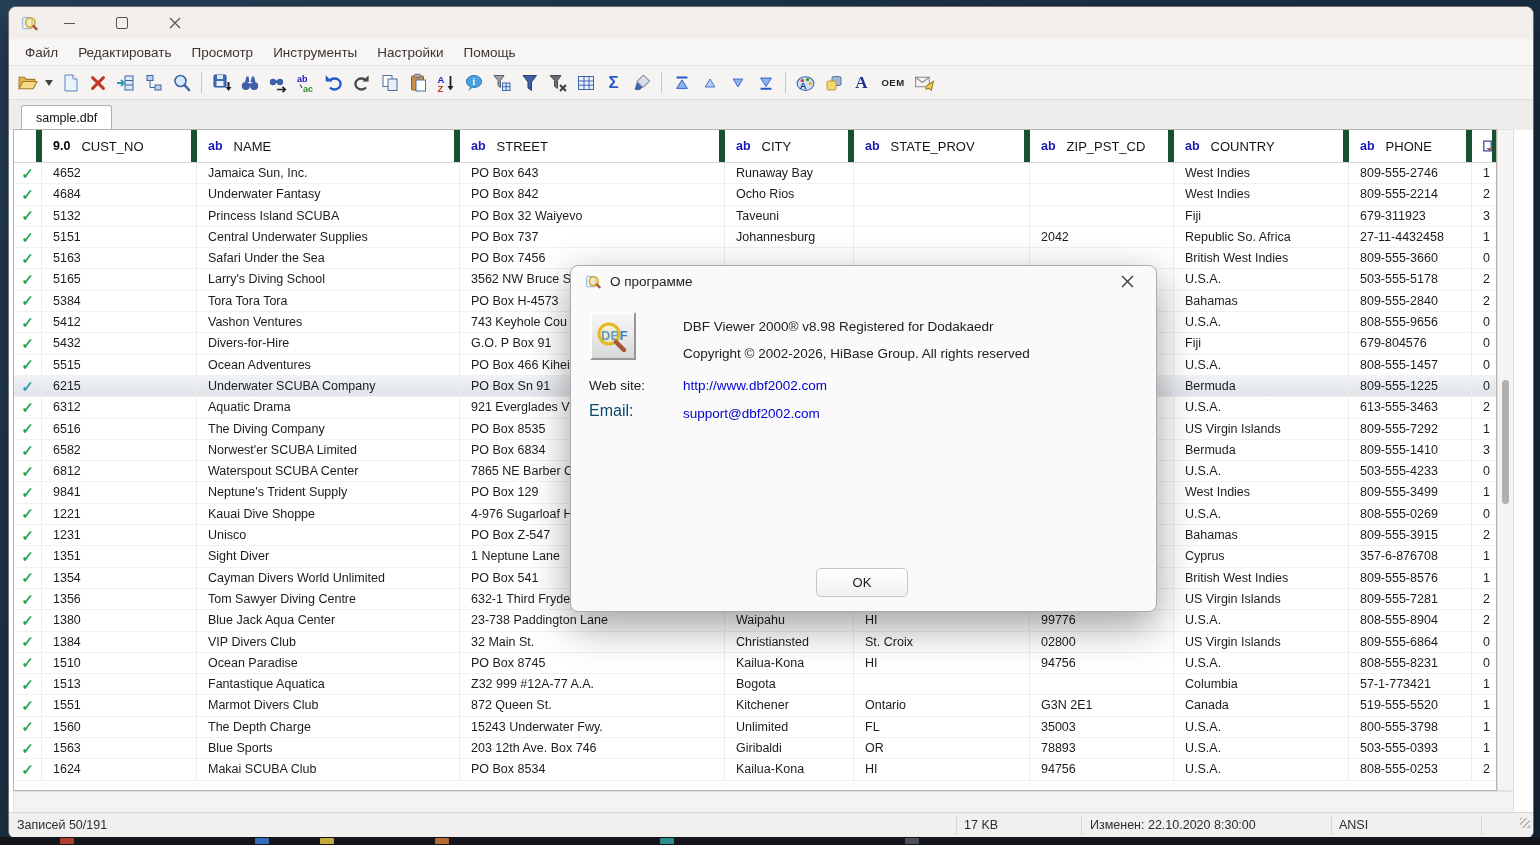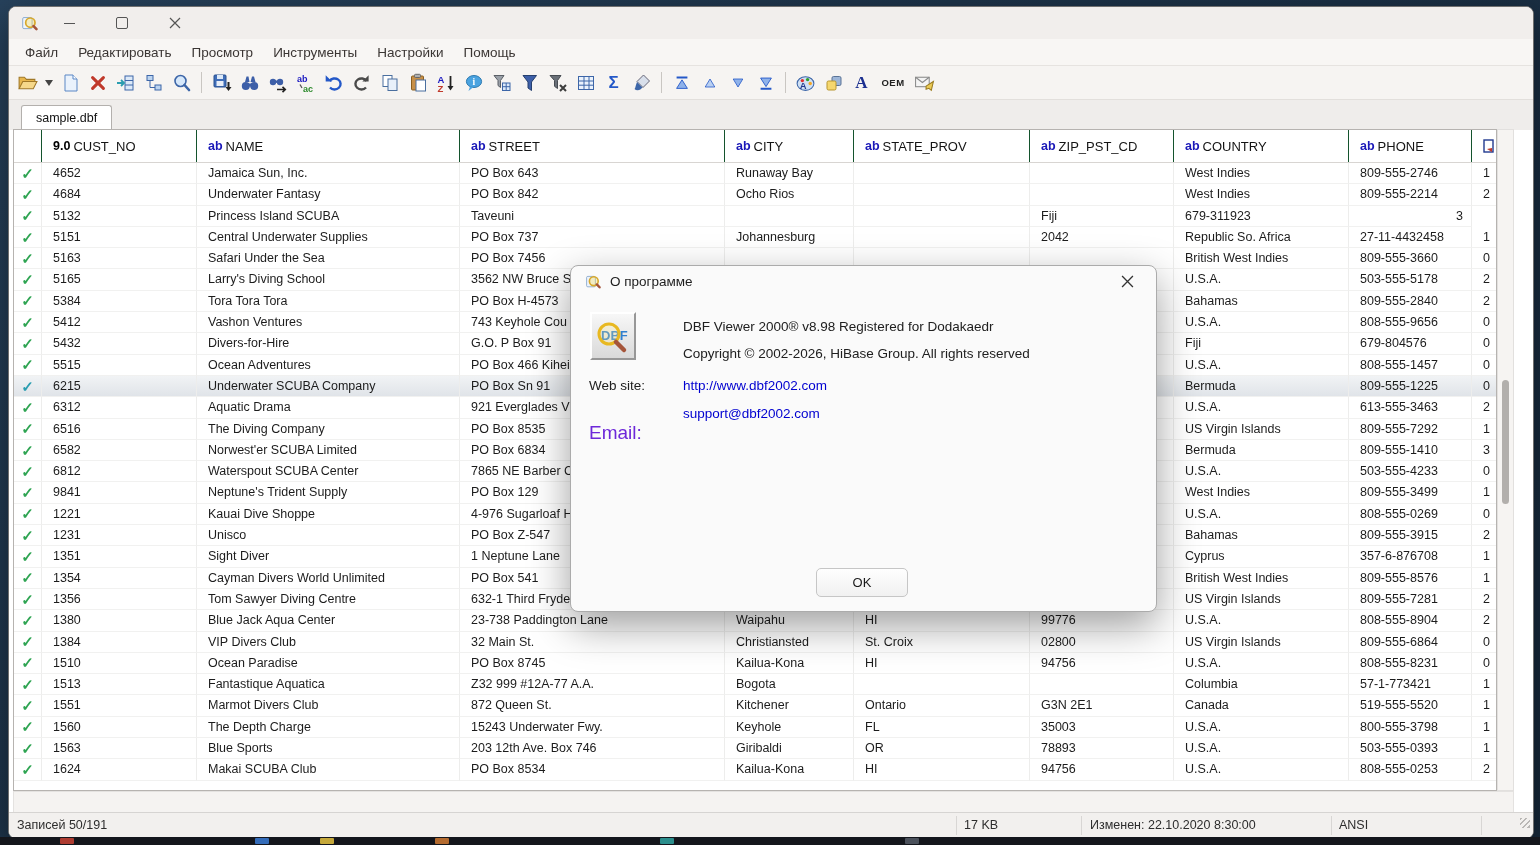--- a/index.html
+++ b/index.html
@@ -26,21 +26,21 @@
   .txticon{font-weight:bold;line-height:1;}
   
   .tabbar{height:30px;background:#efedeb;display:flex;align-items:flex-end;padding-left:12px;}
   .tab{background:#fff;border:1px solid #b3b0ad;border-bottom:none;border-radius:3px 3px 0 0;
        padding:5px 14px 6px 14px;font-size:12.5px;color:#111;position:relative;top:1px;}
   
   .grid-area{position:absolute;left:4px;top:122px;width:1484px;height:662px;background:#fff;
              border:1px solid #b6b3b0;box-sizing:border-box;overflow:hidden;}
   .hrow,.trow{display:grid;grid-template-columns:28px 155px 263px 265px 129px 176px 144px 175px 123px 26px;}
   .hrow{height:32px;border-bottom:1px solid #d8d5d2;}
-  .hcell{display:flex;align-items:center;gap:3px;padding-left:11px;border-right:1px solid #14532d;
+  .hcell{display:flex;align-items:center;gap:11px;padding-left:11px;border-right:6px solid #14532d;
          font-size:13px;color:#141414;overflow:hidden;white-space:nowrap;}
   .hcell.gutter{padding:0;}
   .htype{font-weight:bold;font-size:12.5px;color:#1a18b8;}
   .hrow .hcell:nth-child(2) .htype{color:#000;}
   .trow{height:21.3px;line-height:21.3px;font-size:12.5px;color:#1c1c1c;}
   .cell{padding-left:11px;border-right:1px solid #ededec;border-bottom:1px solid #f1f1f0;
         white-space:nowrap;overflow:hidden;}
   .cell.gutter{display:flex;align-items:center;justify-content:center;padding:0;}
   .cell.c-num{text-align:left;padding-right:66px;}
   .cell.c-extra{text-align:right;padding-right:8px;}
@@ -63,21 +63,21 @@
   .dlg-title{height:31px;display:flex;align-items:center;gap:9px;padding:0 14px;font-size:13.5px;color:#1d1d1d;}
   .dlg-close{margin-left:auto;width:30px;height:26px;display:flex;align-items:center;justify-content:center;}
   .dbf-logo{position:absolute;left:19px;top:46px;width:46px;height:48px;
             background:linear-gradient(#f7f7f7,#d9d9d9);
             border:2px solid;border-color:#ffffff #979797 #979797 #ffffff;box-sizing:border-box;
             display:flex;align-items:center;justify-content:center;}
   .dlg-line1{position:absolute;left:112px;top:53px;font-size:13.5px;color:#202020;}
   .dlg-line2{position:absolute;left:112px;top:80px;font-size:13.5px;color:#202020;}
   .dlg-weblabel{position:absolute;left:18px;top:112px;font-size:13.5px;color:#202020;}
   .dlg-weblink{position:absolute;left:112px;top:112px;font-size:13.5px;color:#0000d0;}
-  .dlg-emaillabel{position:absolute;left:18px;top:156px;font-size:19px;color:#6d28d9;}
+  .dlg-emaillabel{position:absolute;left:18px;top:136px;font-size:16px;color:#0c4a6e;}
   .dlg-emaillink{position:absolute;left:112px;top:140px;font-size:13.5px;color:#0000d0;}
   .ok-btn{position:absolute;left:245px;top:302px;width:90px;height:27px;
           background:linear-gradient(#fefefe,#f1f1f1);border:1px solid #c6c6c6;border-radius:5px;
           font-size:13px;color:#1a1a1a;display:flex;align-items:center;justify-content:center;font-family:"Liberation Sans",sans-serif;}
   
   .desk-strip{position:absolute;left:0;bottom:0;width:100%;height:8px;background:#14161c;}
   .desk-strip i{position:absolute;bottom:1px;height:6px;width:14px;border-radius:1px;opacity:.85;}
 </style>
 </head>
 <body>
@@ -390,20 +390,21 @@
         <span class="cell">West Indies</span>
         <span class="cell">809-555-2214</span>
         <span class="cell c-extra">2</span>
       </div>
         <div class="trow">
         <span class="cell gutter">
             <span class="check">✓</span>
           </span>
         <span class="cell c-num">5132</span>
         <span class="cell">Princess Island SCUBA</span>
+        <span class="cell">PO Box 32 Waiyevo</span>
         <span class="cell">Taveuni</span>
         <span class="cell"></span>
         <span class="cell"></span>
         <span class="cell">Fiji</span>
         <span class="cell">679-311923</span>
         <span class="cell c-extra">3</span>
       </div>
         <div class="trow">
         <span class="cell gutter">
             <span class="check">✓</span>
@@ -726,21 +727,21 @@
         <span class="cell">519-555-5520</span>
         <span class="cell c-extra">1</span>
       </div>
         <div class="trow">
         <span class="cell gutter">
             <span class="check">✓</span>
           </span>
         <span class="cell c-num">1560</span>
         <span class="cell">The Depth Charge</span>
         <span class="cell">15243 Underwater Fwy.</span>
-        <span class="cell">Keyhole</span>
+        <span class="cell">Unlimited</span>
         <span class="cell">FL</span>
         <span class="cell">35003</span>
         <span class="cell">U.S.A.</span>
         <span class="cell">800-555-3798</span>
         <span class="cell c-extra">1</span>
       </div>
         <div class="trow">
         <span class="cell gutter">
             <span class="check">✓</span>
           </span>

